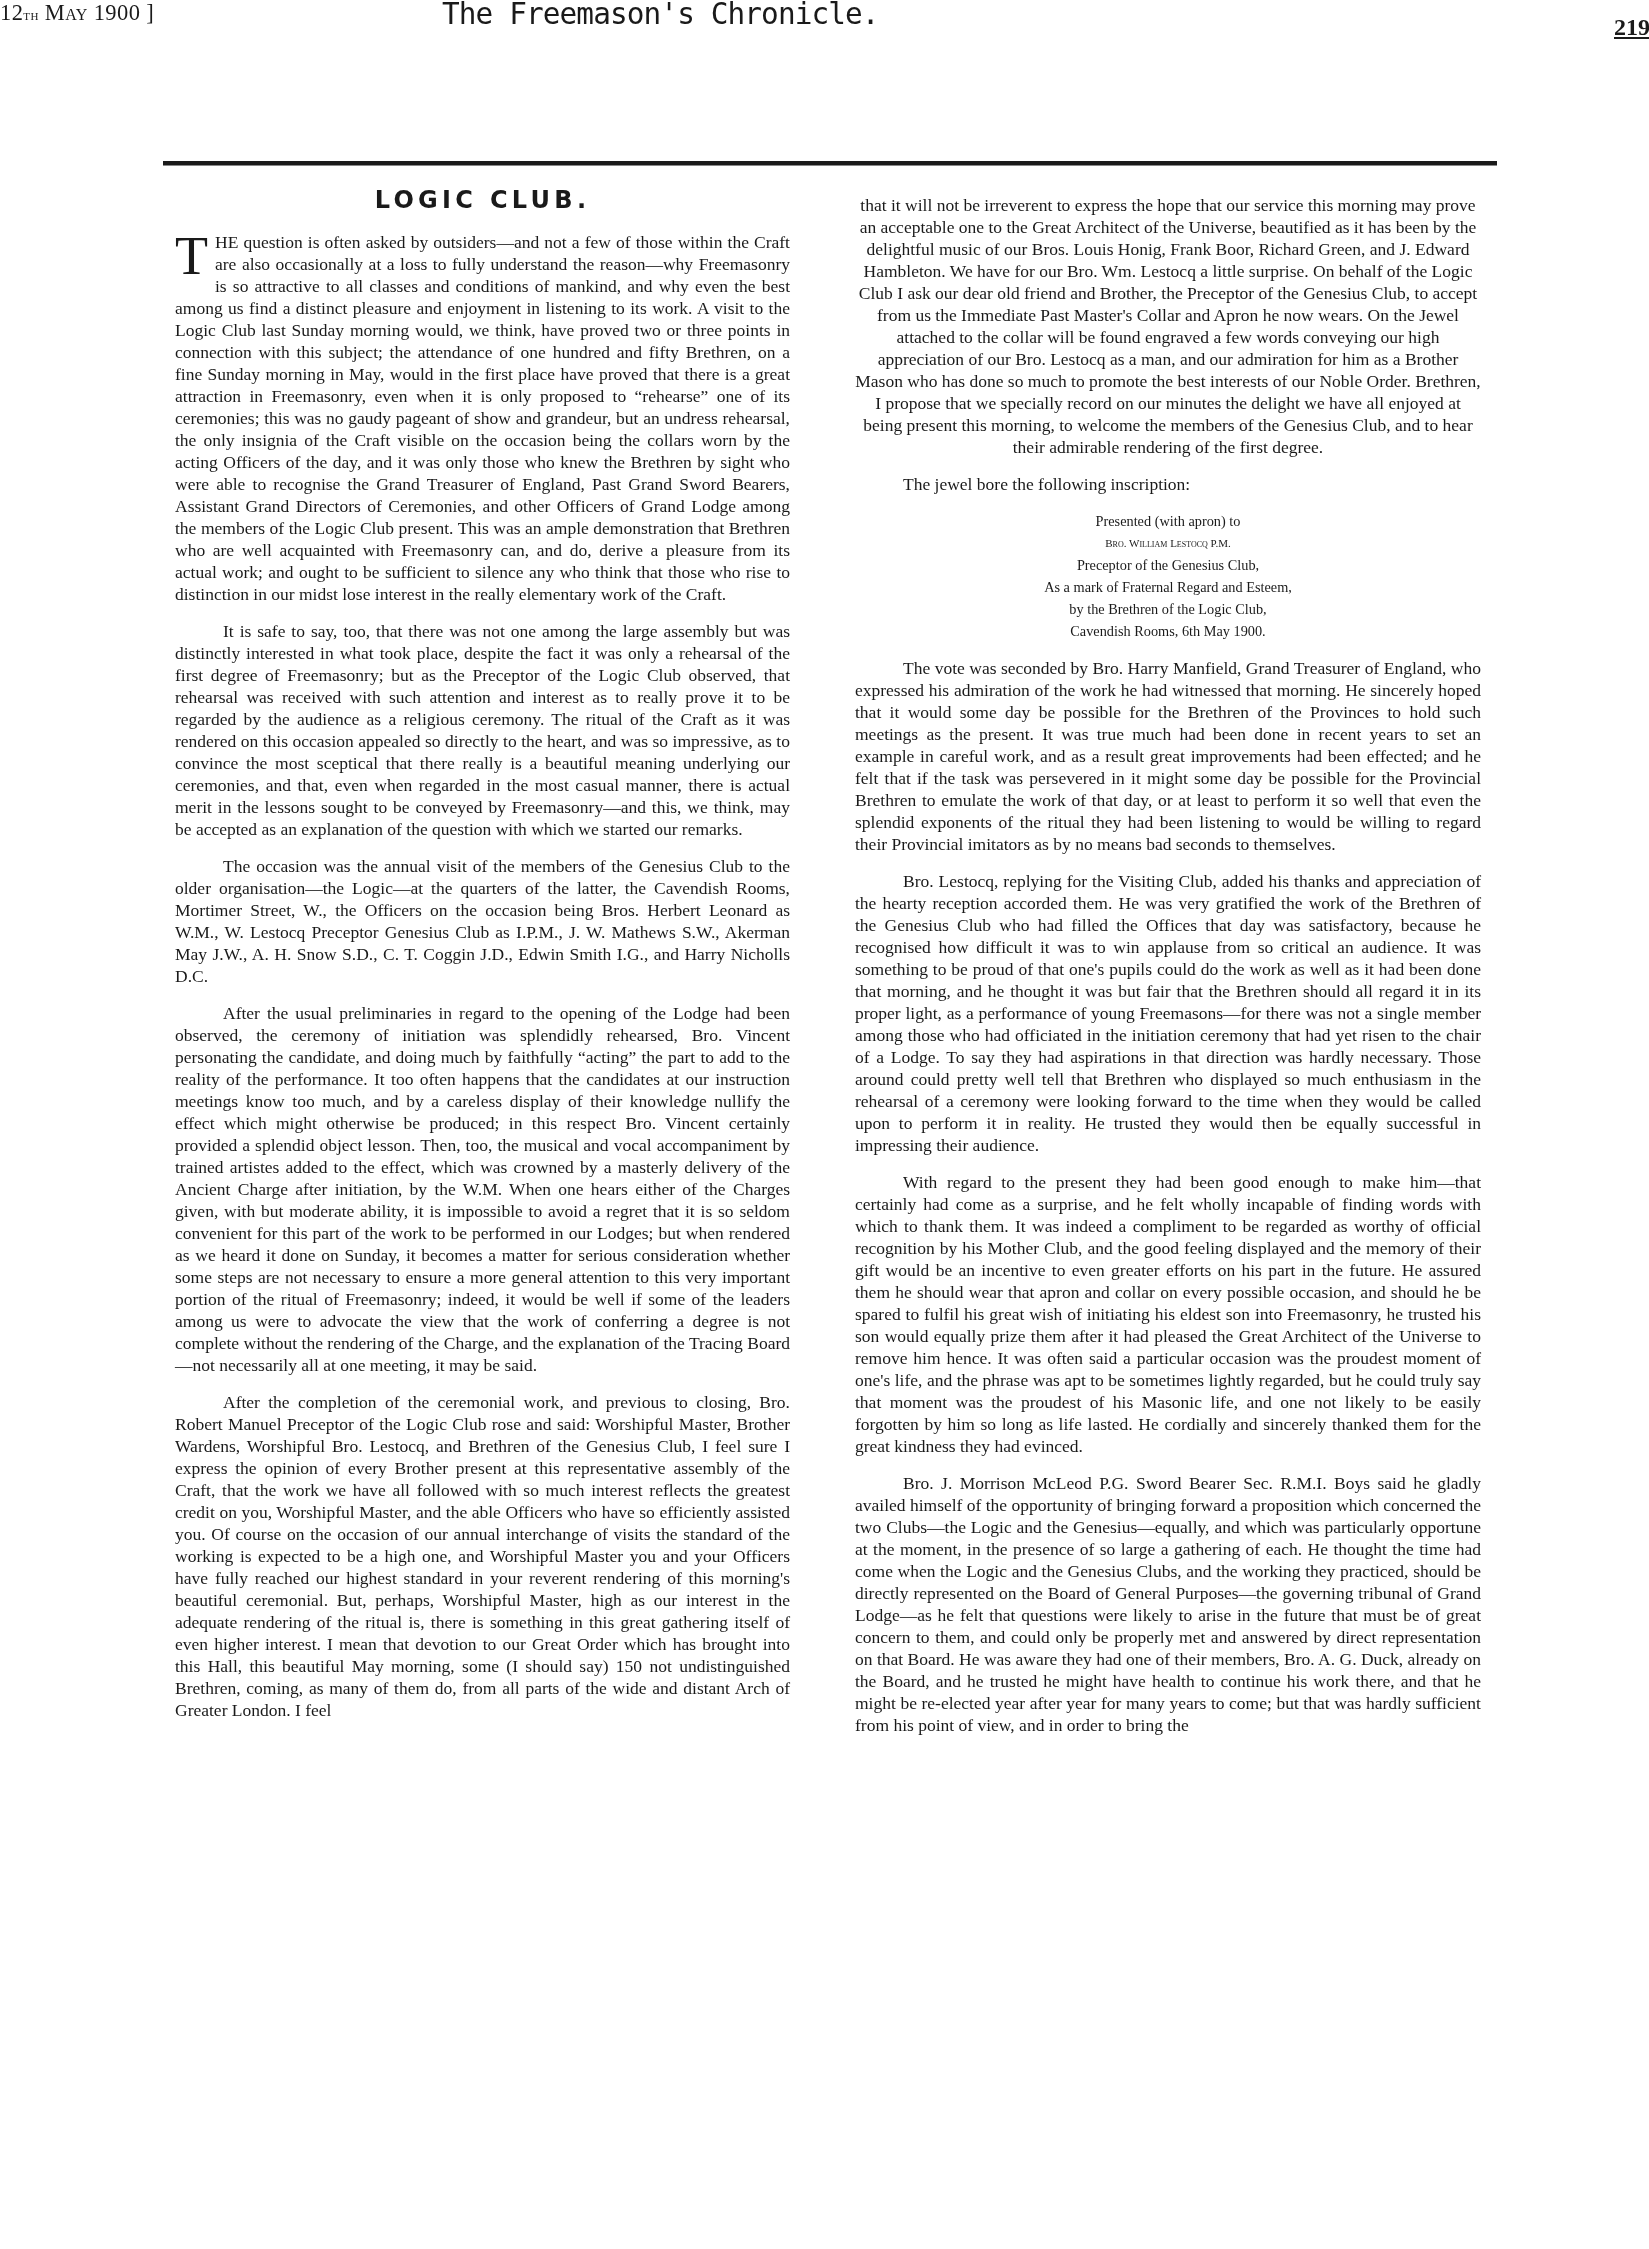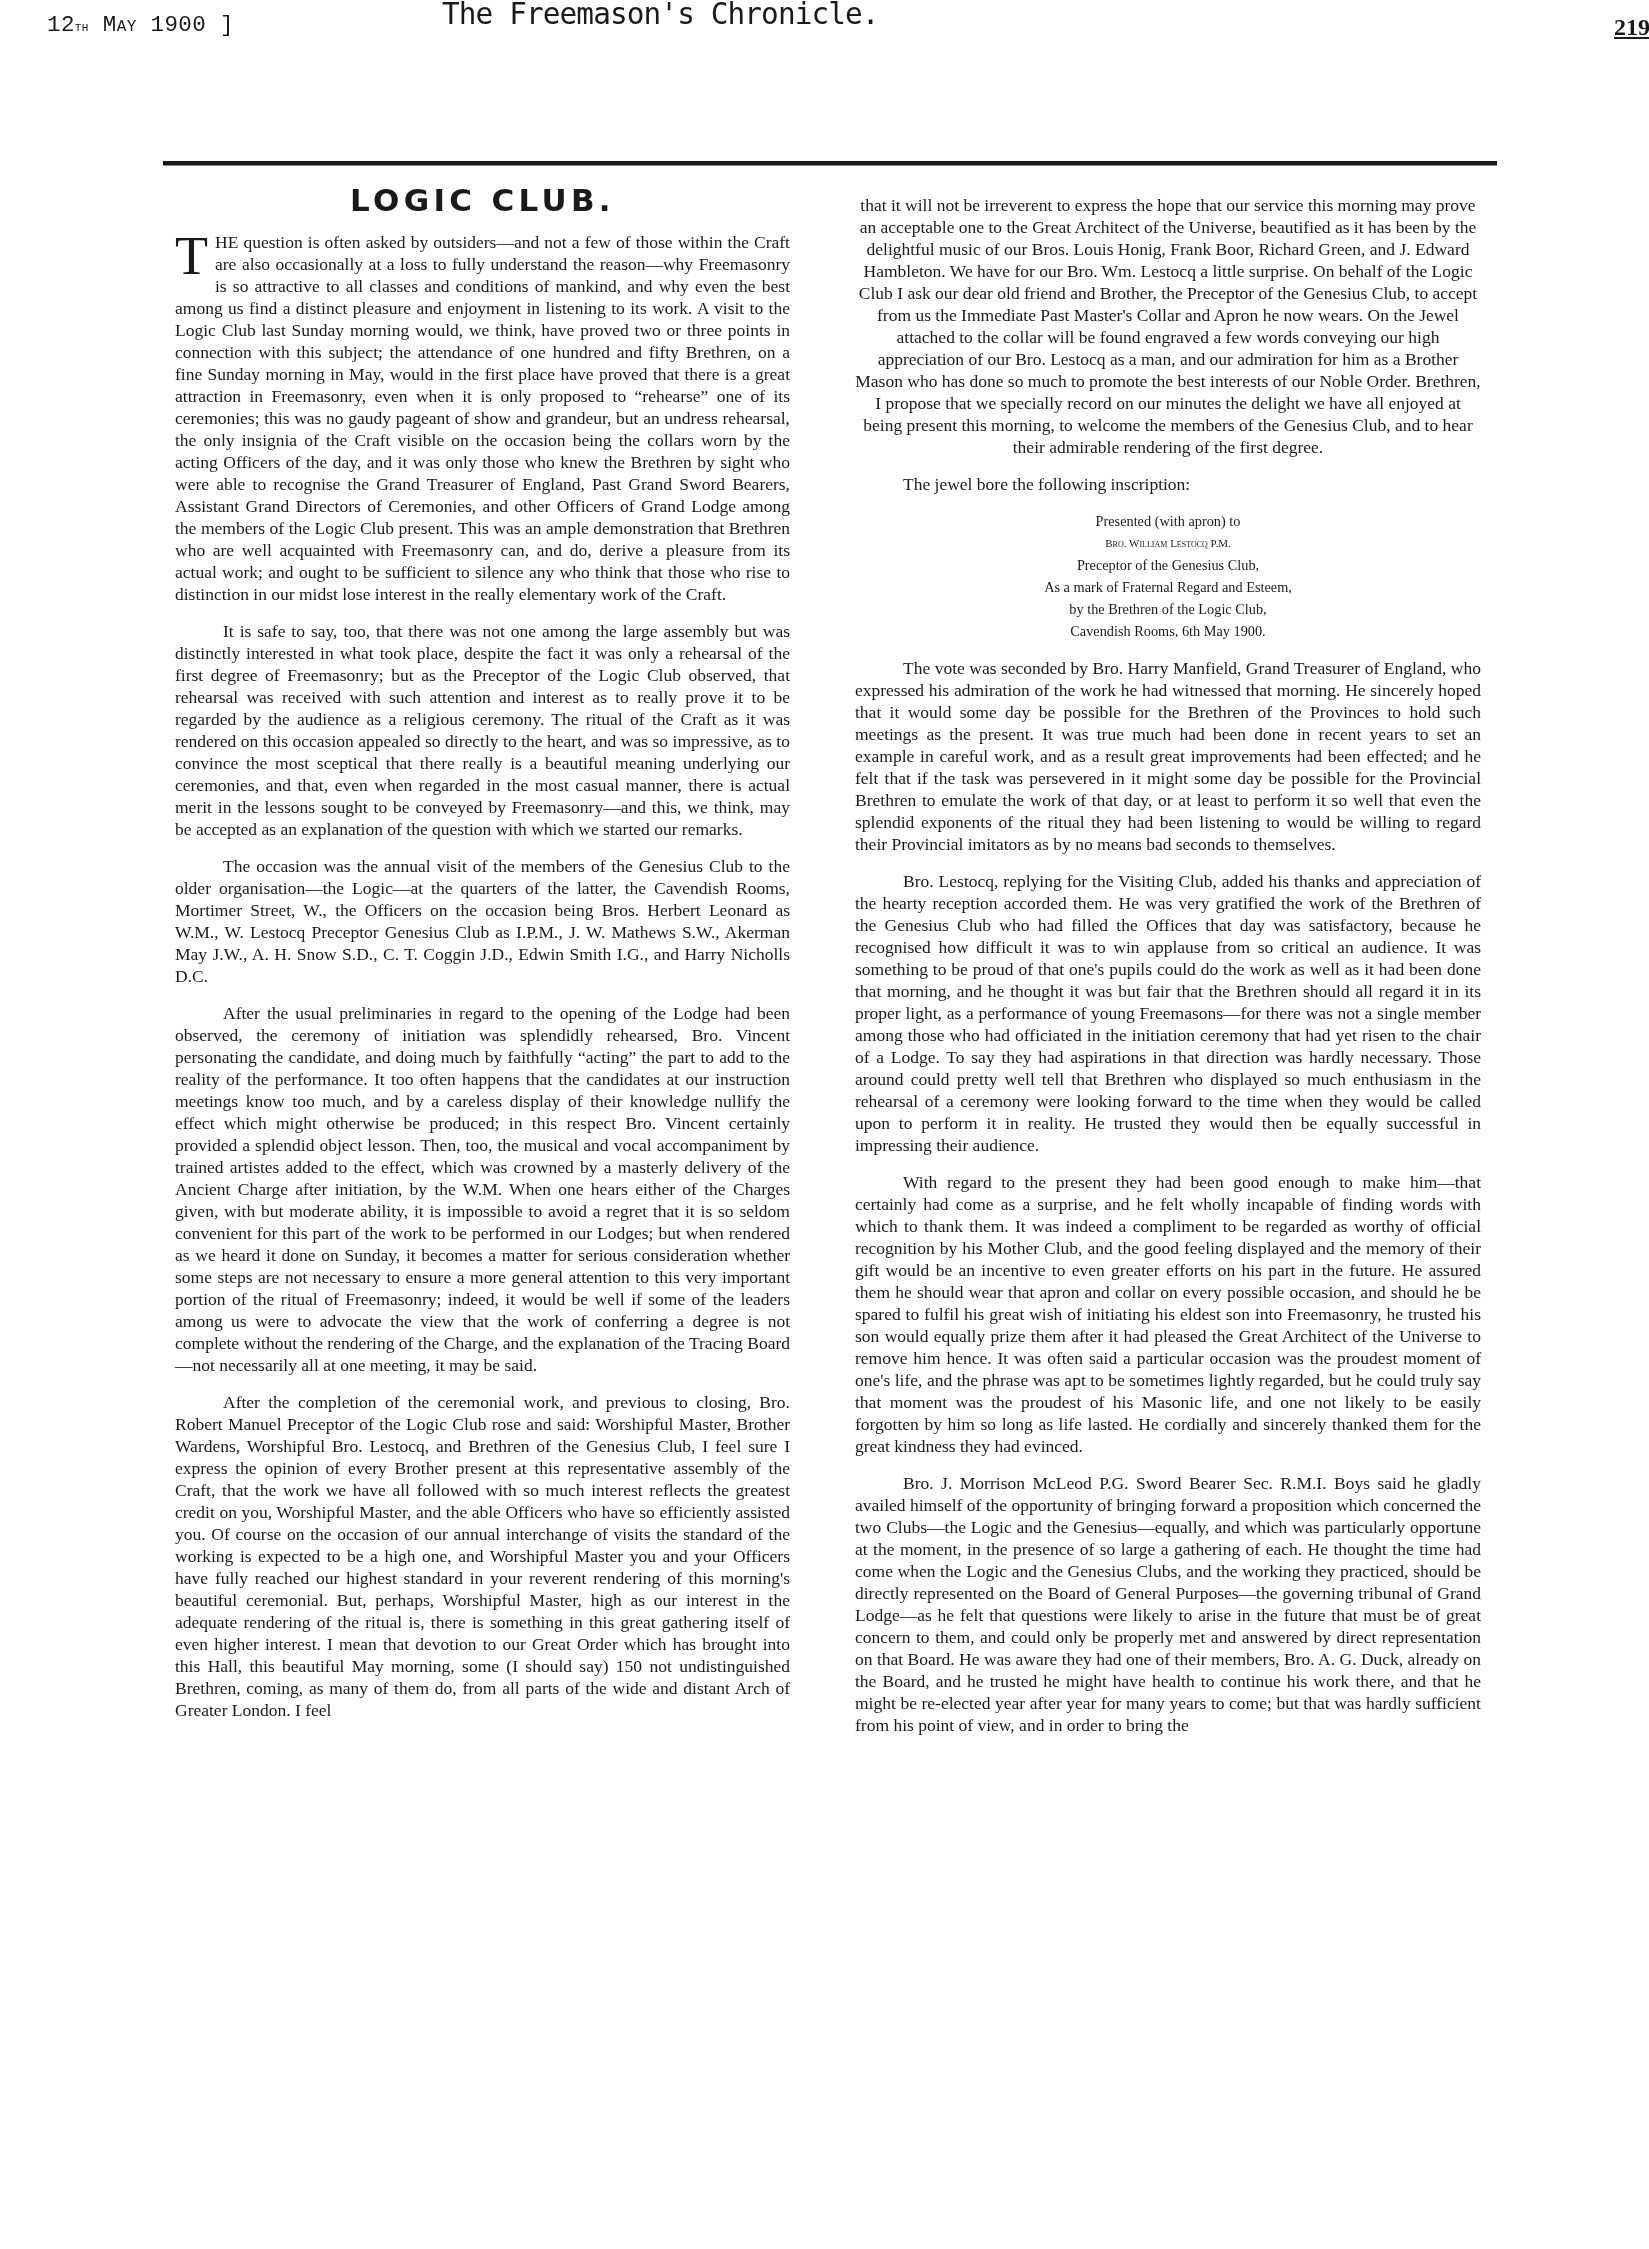--- a/index.html
+++ b/index.html
@@ -1,25 +1,25 @@
 <!DOCTYPE html>
 <html style="font-size:14px"><head>
 <meta charset="utf-8">
 <style>
   html, body { margin: 0; padding: 0; background: #ffffff; }
   body { width: 1650px; height: 2250px; position: relative; overflow: hidden; color: #1a1a1a; font-family: "Liberation Serif", "DejaVu Serif", serif; }
-  .mast-date { position: absolute; left: 0; top: 12px; font-size: 22.5px; letter-spacing: 0.4px; font-family: Liberation Mono, monospace; margin-left: 47px; }
+  .mast-date { position: absolute; left: 0; top: 0; font-size: 22.5px; letter-spacing: 0.4px; font-family: Liberation Serif, serif; }
   .mast-date .sc { font-variant: small-caps; }
   .mast-title { position: absolute; left: 442px; top: -3.5px; font-size: 29.4px; font-family: "DejaVu Sans Mono", "Liberation Mono", monospace; letter-spacing: -0.9px; }
   .mast-page { position: absolute; right: 0; top: 14px; font-size: 24px; font-weight: bold; text-decoration: underline; }
   .rule { position: absolute; left: 163px; top: 161px; width: 1334px; height: 4.3px; background: #1a1a1a; border-bottom: 0.9px solid #888; }
   .col { position: absolute; top: 178px; font-size: 17.5px; line-height: 22px; text-align: justify; hyphens: manual; }
   .col-left { left: 160px; width: 645px; }
   .col-right { left: 840px; width: 656px; top: 179px; }
-  .headline { text-align: center; font-family: "DejaVu Sans", "Liberation Sans", sans-serif; font-weight: bold; font-size: 31px; letter-spacing: 4.3px; margin: 7px 0 3px 0; line-height: 31px; }
+  .headline { text-align: center; font-family: "DejaVu Sans", "Liberation Sans", sans-serif; font-weight: bold; font-size: 24px; letter-spacing: 4.3px; margin: 7px 0 3px 0; line-height: 31px; }
   p { margin: 15px; text-indent: 48px; }
   p.first { text-indent: 0; }
   p.noind { text-indent: 0; text-align: center; }
   .dropcap { float: left; font-size: 54px; line-height: 42px; margin: 4.3px 7px 0 0; font-weight: normal; }
   .inscription { text-align: center; font-size: 14.3px; line-height: 22px; margin: 0; }
 </style>
 </head>
 <body>
 
 <header>

